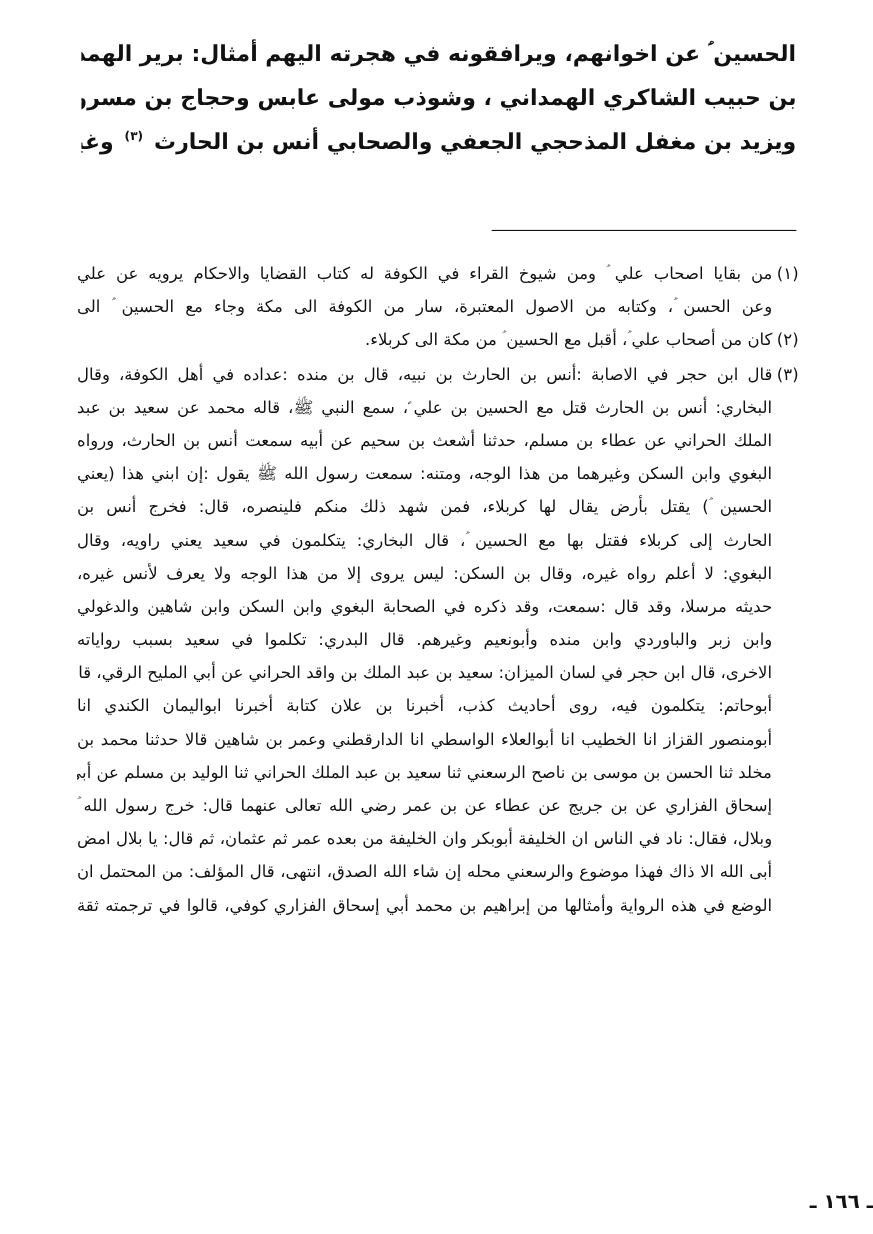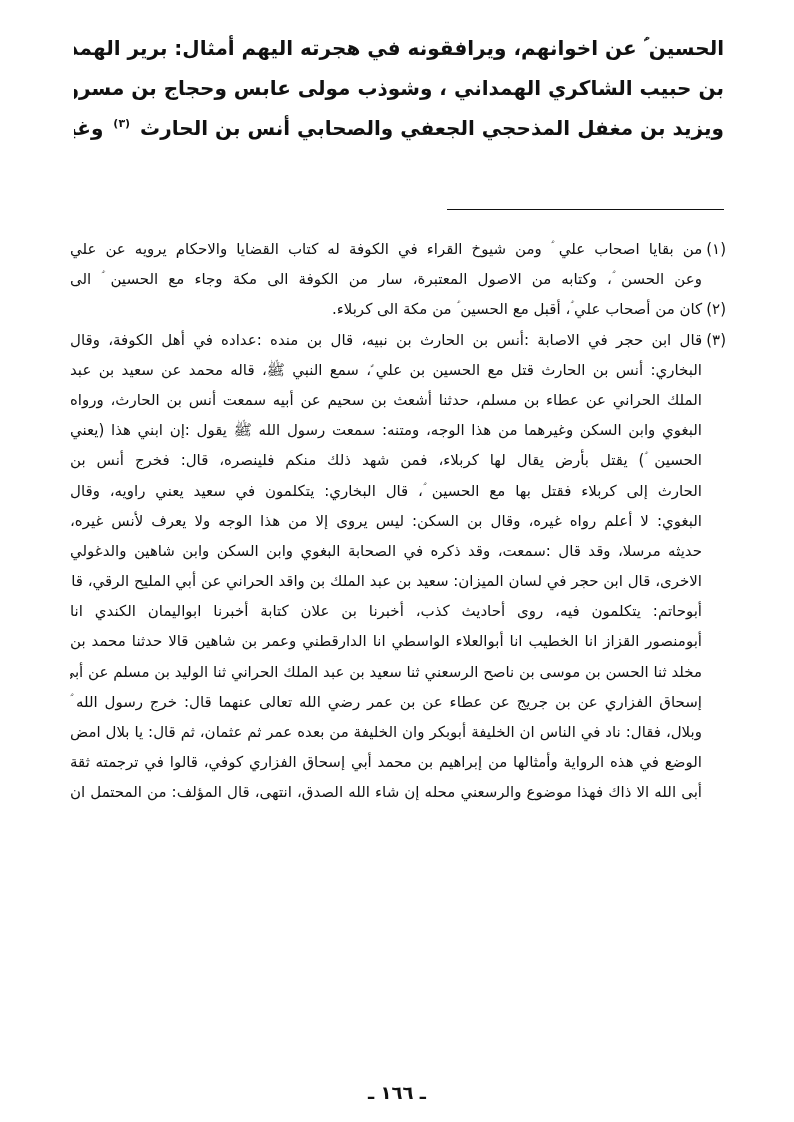--- a/index.html
+++ b/index.html
@@ -85,21 +85,21 @@
     }
     .fn-num {
       display: inline-block;
       margin-left: 4px;
     }
     .page-number {
       position: absolute;
       left: 0;
       width: 794px;
       top: 1082px;
-      text-align: center;
+      text-align: right;
       direction: rtl;
       font-size: 18px;
       font-weight: bold;
     }
   </style>
 </head>
 <body>
 
 <div class="page">
 
@@ -124,27 +124,28 @@
 
     <div class="fn">
       <span class="fn-line"><span class="fn-num">(٣)</span><span>قال ابن حجر في الاصابة :أنس بن الحارث بن نبيه، قال بن منده :عداده في أهل الكوفة، وقال</span></span>
       <span class="fn-line indent">البخاري: أنس بن الحارث قتل مع الحسين بن علي ؑ، سمع النبي ﷺ، قاله محمد عن سعيد بن عبد</span>
       <span class="fn-line indent">الملك الحراني عن عطاء بن مسلم، حدثنا أشعث بن سحيم عن أبيه سمعت أنس بن الحارث، ورواه</span>
       <span class="fn-line indent">البغوي وابن السكن وغيرهما من هذا الوجه، ومتنه: سمعت رسول الله ﷺ يقول :إن ابني هذا (يعني</span>
       <span class="fn-line indent">الحسين ؑ) يقتل بأرض يقال لها كربلاء، فمن شهد ذلك منكم فلينصره، قال: فخرج أنس بن</span>
       <span class="fn-line indent">الحارث إلى كربلاء فقتل بها مع الحسين ؑ، قال البخاري: يتكلمون في سعيد يعني راويه، وقال</span>
       <span class="fn-line indent">البغوي: لا أعلم رواه غيره، وقال بن السكن: ليس يروى إلا من هذا الوجه ولا يعرف لأنس غيره،</span>
       <span class="fn-line indent">حديثه مرسلا، وقد قال :سمعت، وقد ذكره في الصحابة البغوي وابن السكن وابن شاهين والدغولي</span>
+      <span class="fn-line indent">وابن زبر والباوردي وابن منده وأبونعيم وغيرهم. قال البدري: تكلموا في سعيد بسبب رواياته</span>
       <span class="fn-line indent">الاخرى، قال ابن حجر في لسان الميزان: سعيد بن عبد الملك بن واقد الحراني عن أبي المليح الرقي، قال</span>
       <span class="fn-line indent">أبوحاتم: يتكلمون فيه، روى أحاديث كذب، أخبرنا بن علان كتابة أخبرنا ابواليمان الكندي انا</span>
       <span class="fn-line indent">أبومنصور القزاز انا الخطيب انا أبوالعلاء الواسطي انا الدارقطني وعمر بن شاهين قالا حدثنا محمد بن</span>
       <span class="fn-line indent">مخلد ثنا الحسن بن موسى بن ناصح الرسعني ثنا سعيد بن عبد الملك الحراني ثنا الوليد بن مسلم عن أبي</span>
       <span class="fn-line indent">إسحاق الفزاري عن بن جريج عن عطاء عن بن عمر رضي الله تعالى عنهما قال: خرج رسول الله ؑ</span>
       <span class="fn-line indent">وبلال، فقال: ناد في الناس ان الخليفة أبوبكر وان الخليفة من بعده عمر ثم عثمان، ثم قال: يا بلال امض</span>
+      <span class="fn-line indent">أبى الله الا ذاك فهذا موضوع والرسعني محله إن شاء الله الصدق، انتهى، قال المؤلف: من المحتمل ان</span>
       <span class="fn-line indent">الوضع في هذه الرواية وأمثالها من إبراهيم بن محمد أبي إسحاق الفزاري كوفي، قالوا في ترجمته ثقة</span>
-      <span class="fn-line indent">أبى الله الا ذاك فهذا موضوع والرسعني محله إن شاء الله الصدق، انتهى، قال المؤلف: من المحتمل ان</span>
     </div>
 
   </div>
 
   <div class="page-number">ـ ١٦٦ ـ</div>
 
 </div>
 
 </body></html>

